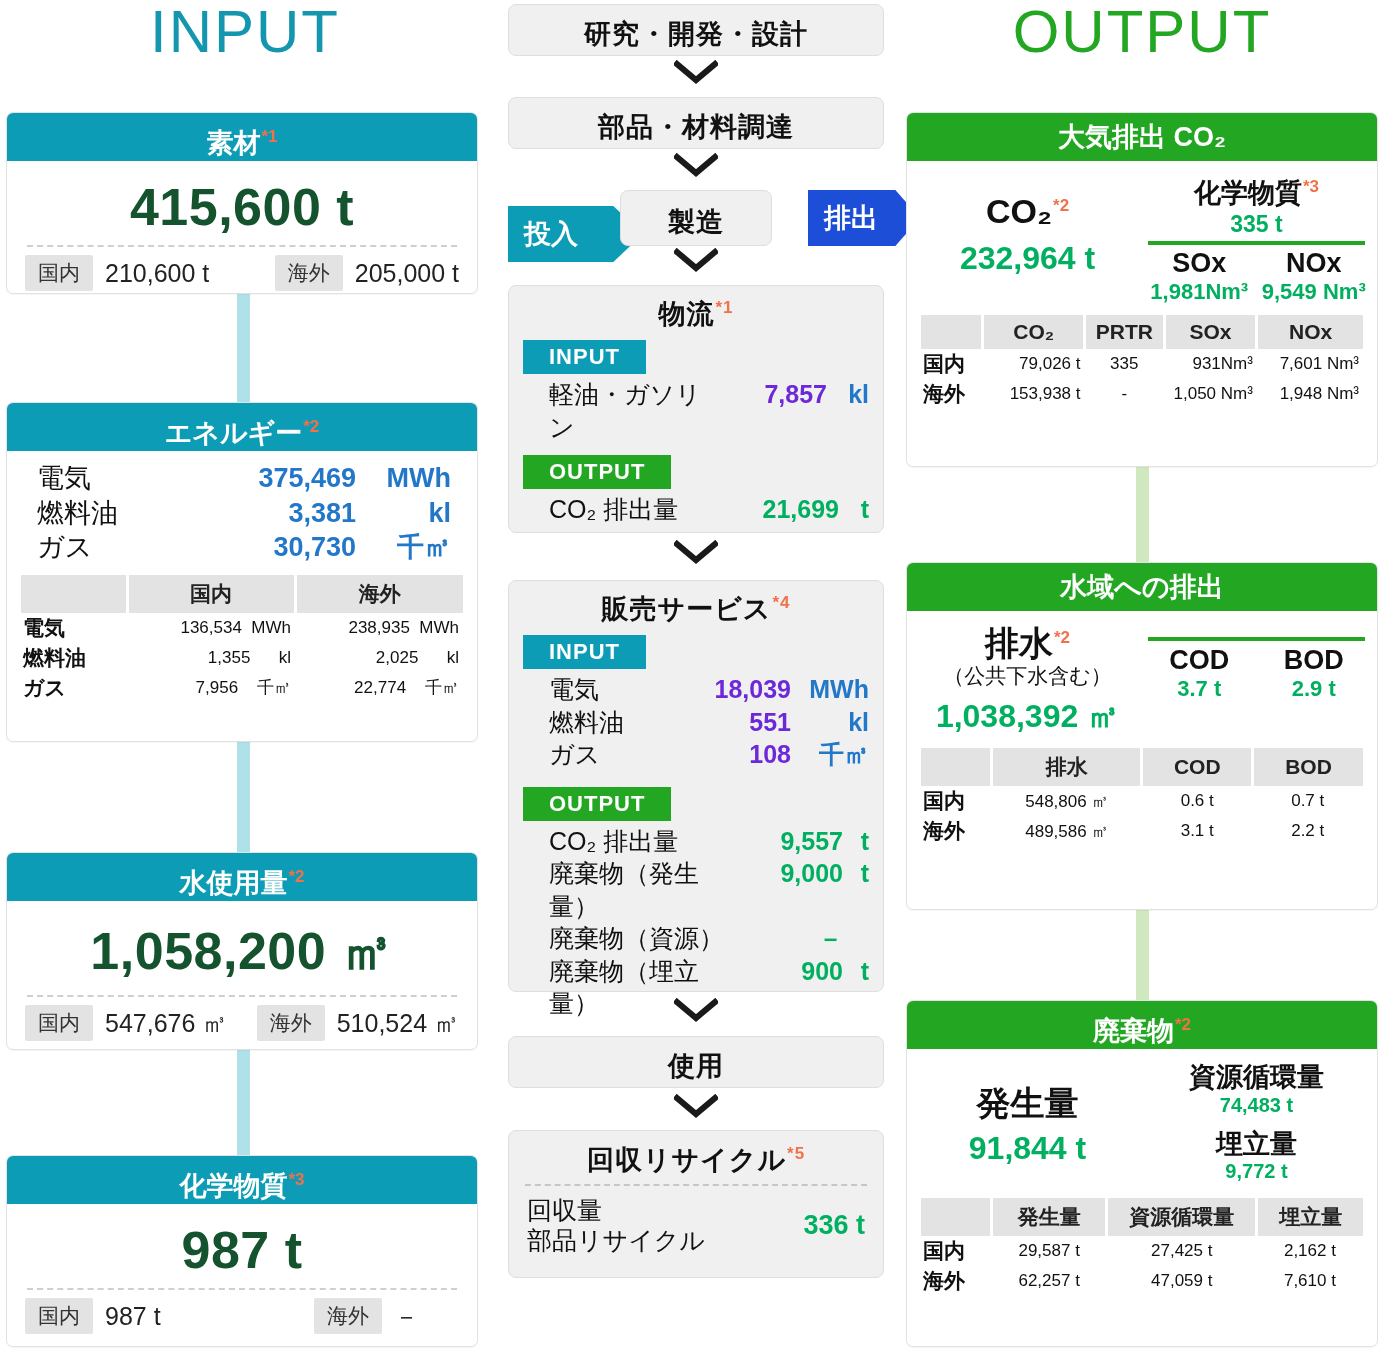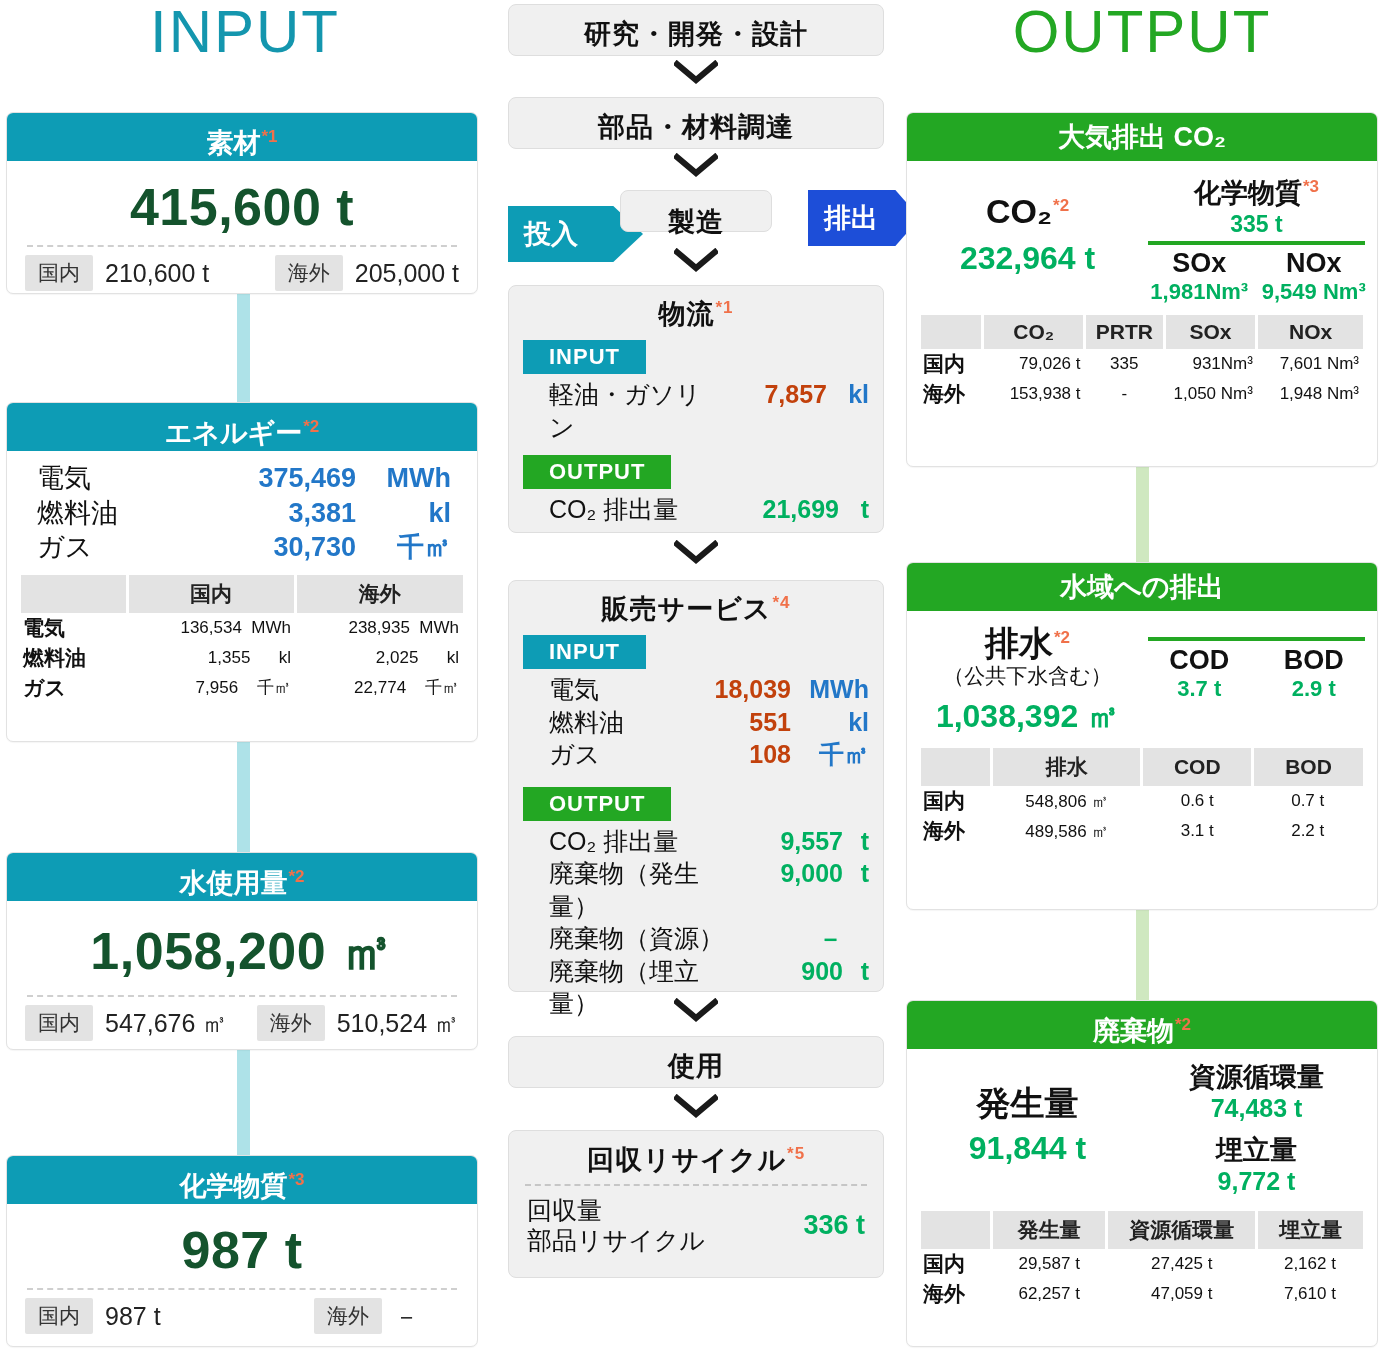--- a/index.html
+++ b/index.html
@@ -128,21 +128,21 @@
     color: #fff; font-size: 22px; font-weight: bold;
     padding: 4px 26px; letter-spacing: 1px;
   }
   .tag-in  { background: #0d9cb5; }
   .tag-out { background: #23a723; }
   .tagwrap { text-align: left; padding: 6px 0 4px 14px; }
 
   .flist { padding: 0 14px 6px; }
   .frow { display: flex; align-items: baseline; font-size: 25px; line-height: 1.3; margin-left: 26px; }
   .frow .k { flex: 1; text-align: left; color: #111; }
-  .frow .v { text-align: right; color: #c2410c; font-weight: bold; min-width: 120px; }
+  .frow .v { text-align: right; color: #6d28d9; font-weight: bold; min-width: 120px; }
   .frow .u { text-align: right; color: #2277c8; font-weight: bold; min-width: 78px; }
   .frow.g .v, .frow.g .u { color: #00b060; }
 
   
   .banner {
     position: absolute; height: 56px;
     display: flex; align-items: center;
     color: #fff; font-size: 27px; font-weight: bold;
     padding-left: 16px;
   }
@@ -159,21 +159,21 @@
   .out-left  { flex: 1; text-align: center; }
   .out-right { flex: 1; text-align: center; }
   .out-label {
     font-size: 34px; font-weight: bold; color: #111; line-height: 1.1;
   }
   .out-label.sm { font-size: 27px; }
   .out-sub { font-size: 21px; color: #111; }
   .out-val {
     font-size: 32px; font-weight: bold; color: #00b060; line-height: 1.25;
   }
-  .out-val.sm { font-size: 25px; }
+  .out-val.sm { font-size: 20px; }
   .chem-head { font-size: 27px; font-weight: bold; color: #111; }
   .chem-total { font-size: 23px; color: #00b060; font-weight: bold; line-height: 1.2; }
   .chem-rule { border-top: 4px solid #23a723; margin: 2px 6px 3px; }
   .chem-cols { display: flex; }
   .chem-col { flex: 1; text-align: center; }
   .chem-col .nm { font-size: 27px; font-weight: bold; color: #111; }
   .chem-col .vl { font-size: 22px; font-weight: bold; color: #00b060; }
 </style>
 </head>
 <body>
@@ -312,21 +312,21 @@
   </div>
   <div class="chev" style="left:674px; top:153px;">
     <svg width="44" height="26" viewBox="0 0 44 26">
         <path d="M3 4 L22 20 L41 4" fill="none" stroke="#1a1a1a" stroke-width="6" stroke-linecap="square"></path>
       </svg>
   </div>
 
   <div class="banner banner-in" style="left:508px; top:206px; width:135px;">
     <span>投入</span>
   </div>
-  <div class="flowbox" style="left:620px; top:190px; width:152px; height:42px;">
+  <div class="flowbox" style="left:620px; top:190px; width:152px; height:56px;">
     <div class="fb-title" style="padding:13px 0 9px;">製造</div>
   </div>
   <div class="banner banner-out" style="left:808px; top:190px; width:112px;">
     <span>排出</span>
   </div>
   <div class="chev" style="left:674px; top:248px;">
     <svg width="44" height="26" viewBox="0 0 44 26">
         <path d="M3 4 L22 20 L41 4" fill="none" stroke="#1a1a1a" stroke-width="6" stroke-linecap="square"></path>
       </svg>
   </div>

